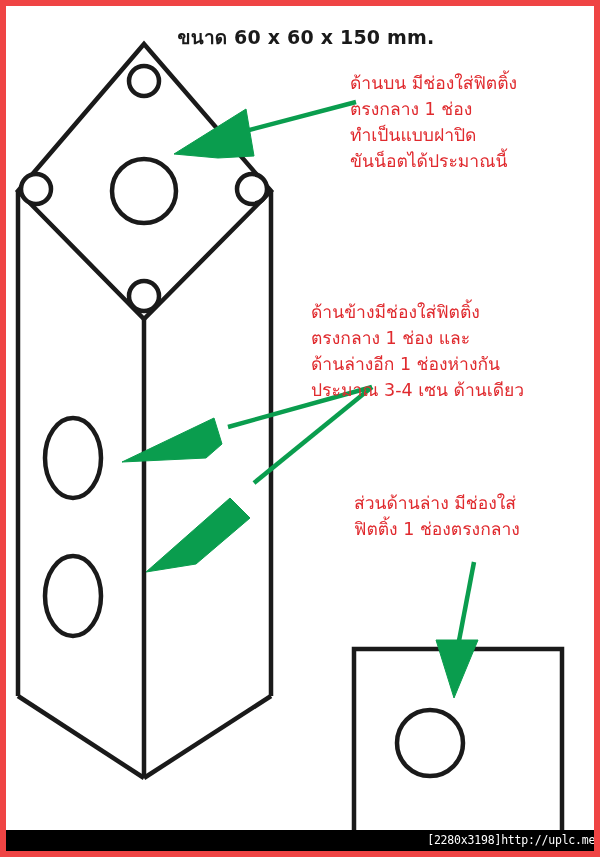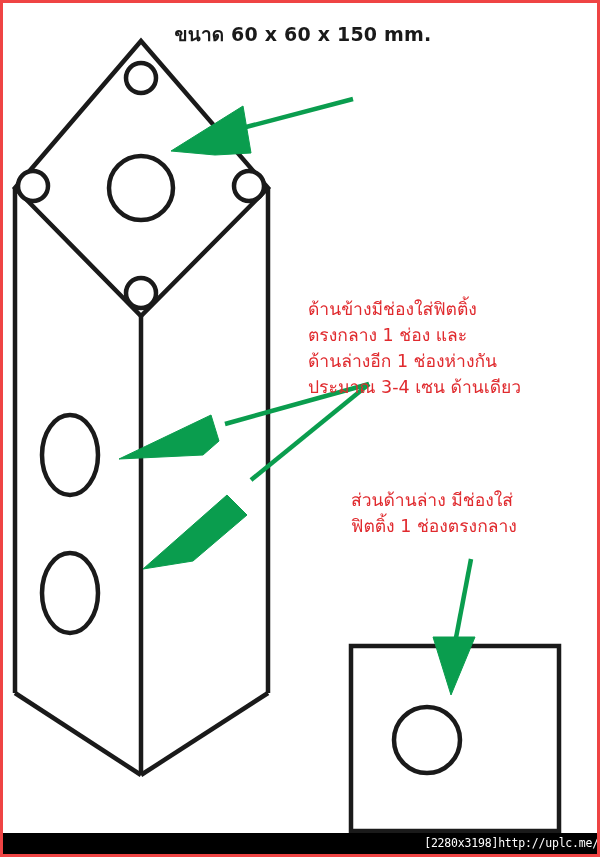--- a/index.html
+++ b/index.html
@@ -11,21 +11,21 @@
   body {
     font-family: "DejaVu Sans", "Liberation Sans", sans-serif;
   }
   #page {
     position: relative;
     width: 600px;
     height: 857px;
     background: #ffffff;
     overflow: hidden;
     box-sizing: border-box;
-    border: 3px solid #ef4444;
+    border: 6px solid #ef4444;
   }
   #drawing-svg {
     position: absolute;
     left: 0;
     top: 0;
     width: 600px;
     height: 857px;
     display: block;
   }
   .title-text {
@@ -128,20 +128,24 @@
 
       <g>
         <line x1="468" y1="556" x2="452" y2="640" stroke-width="4.5"></line>
         <polygon points="448,692 430,634 472,634" stroke-width="1"></polygon>
       </g>
     </g>
   </svg>
 
   <div class="title-text">ขนาด 60 x 60 x 150 mm.</div>
 
+  <div class="note" id="note-top">ด้านบน มีช่องใส่ฟิตติ้ง
+ตรงกลาง 1 ช่อง
+ทำเป็นแบบฝาปิด
+ขันน็อตได้ประมาณนี้</div>
 
   <div class="note" id="note-side">ด้านข้างมีช่องใส่ฟิตติ้ง
 ตรงกลาง 1 ช่อง และ
 ด้านล่างอีก 1 ช่องห่างกัน
 ประมาณ 3-4 เซน ด้านเดียว</div>
 
   <div class="note" id="note-bottom">ส่วนด้านล่าง มีช่องใส่
 ฟิตติ้ง 1 ช่องตรงกลาง</div>
 
   <div id="watermark-bar">[2280x3198]http://uplc.me/</div>

